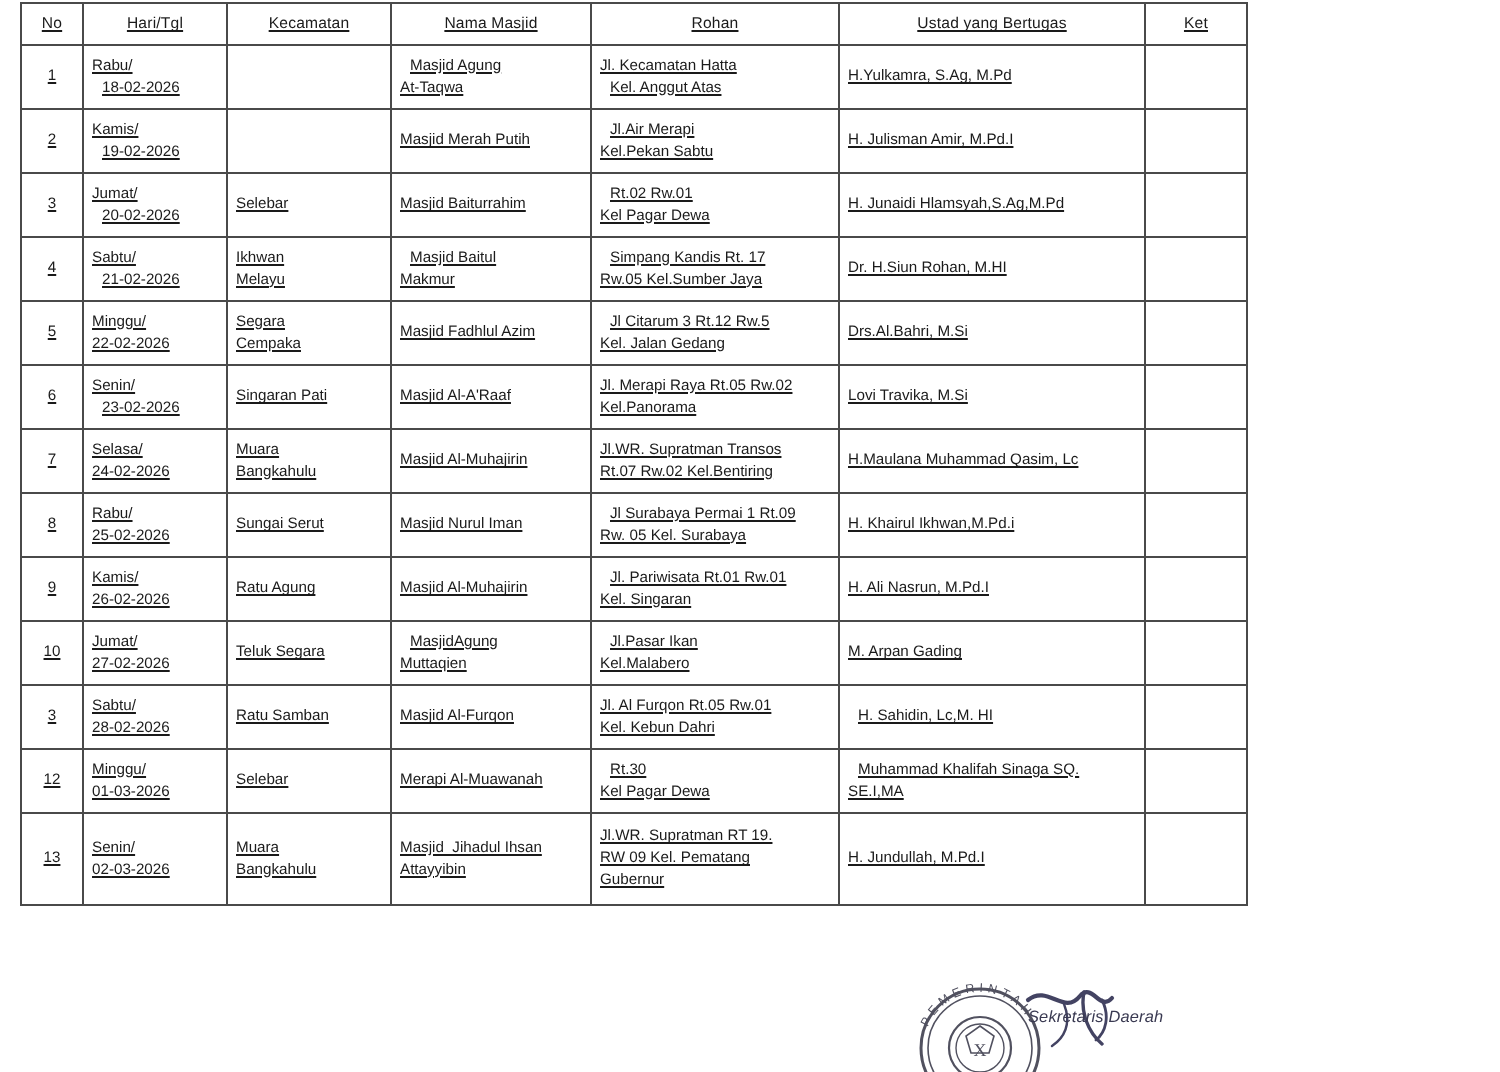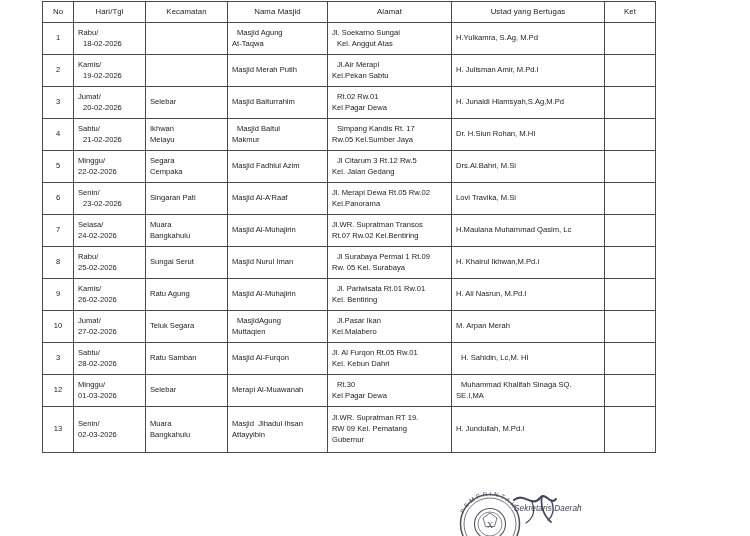--- a/index.html
+++ b/index.html
@@ -18,23 +18,24 @@
 
   #page {
     position: relative;
     width: 750px;
     height: 536px;
   }
 
   
   .table-wrap {
     position: absolute;
-    left: 42px;
+    left: 10px;
     top: 1px;
     width: 613px;
+    text-decoration: underline;
   }
 
   table.schedule {
     border-collapse: collapse;
     table-layout: fixed;
     width: 613px;
     background: #fff;
   }
 
   table.schedule th,
@@ -138,42 +139,42 @@
           <col class="c-alamat">
           <col class="c-ustad">
           <col class="c-ket">
       </colgroup>
       <thead>
         <tr>
           <th>No</th>
           <th>Hari/Tgl</th>
           <th>Kecamatan</th>
           <th>Nama Masjid</th>
-          <th>Alamat</th>
+          <th>Rohan</th>
           <th>Ustad yang Bertugas</th>
           <th>Ket</th>
         </tr>
       </thead>
       <tbody>
 
         <tr>
           <td class="cell-no">1</td>
           <td class="cell-hari">
             <span class="line">Rabu/</span>
             <span class="line ind1">18-02-2026</span>
           </td>
           <td class="cell-kec">
             <span class="line"></span>
           </td>
           <td class="cell-masjid">
             <span class="line ind1">Masjid Agung</span>
             <span class="line">At-Taqwa</span>
           </td>
           <td class="cell-alamat">
-            <span class="line">Jl. Soekarno Sungai</span>
+            <span class="line">Jl. Kecamatan Hatta</span>
             <span class="line ind1">Kel. Anggut Atas</span>
           </td>
           <td class="cell-ustad">
             <span class="line">H.Yulkamra, S.Ag, M.Pd</span>
           </td>
           <td class="cell-ket"></td>
         </tr>
 
         <tr>
           <td class="cell-no">2</td>
@@ -272,21 +273,21 @@
             <span class="line">Senin/</span>
             <span class="line ind1">23-02-2026</span>
           </td>
           <td class="cell-kec">
             <span class="line">Singaran Pati</span>
           </td>
           <td class="cell-masjid">
             <span class="line">Masjid Al-A'Raaf</span>
           </td>
           <td class="cell-alamat">
-            <span class="line">Jl. Merapi Dewa Rt.05 Rw.02</span>
+            <span class="line">Jl. Merapi Raya Rt.05 Rw.02</span>
             <span class="line">Kel.Panorama</span>
           </td>
           <td class="cell-ustad">
             <span class="line">Lovi Travika, M.Si</span>
           </td>
           <td class="cell-ket"></td>
         </tr>
 
         <tr>
           <td class="cell-no">7</td>
@@ -340,21 +341,21 @@
             <span class="line">26-02-2026</span>
           </td>
           <td class="cell-kec">
             <span class="line">Ratu Agung</span>
           </td>
           <td class="cell-masjid">
             <span class="line">Masjid Al-Muhajirin</span>
           </td>
           <td class="cell-alamat">
             <span class="line ind1">Jl. Pariwisata Rt.01 Rw.01</span>
-            <span class="line">Kel. Bentiring</span>
+            <span class="line">Kel. Singaran</span>
           </td>
           <td class="cell-ustad">
             <span class="line">H. Ali Nasrun, M.Pd.I</span>
           </td>
           <td class="cell-ket"></td>
         </tr>
 
         <tr>
           <td class="cell-no">10</td>
           <td class="cell-hari">
@@ -366,21 +367,21 @@
           </td>
           <td class="cell-masjid">
             <span class="line ind1">MasjidAgung</span>
             <span class="line">Muttaqien</span>
           </td>
           <td class="cell-alamat">
             <span class="line ind1">Jl.Pasar Ikan</span>
             <span class="line">Kel.Malabero</span>
           </td>
           <td class="cell-ustad">
-            <span class="line">M. Arpan Merah</span>
+            <span class="line">M. Arpan Gading</span>
           </td>
           <td class="cell-ket"></td>
         </tr>
 
         <tr>
           <td class="cell-no">3</td>
           <td class="cell-hari">
             <span class="line">Sabtu/</span>
             <span class="line">28-02-2026</span>
           </td>

